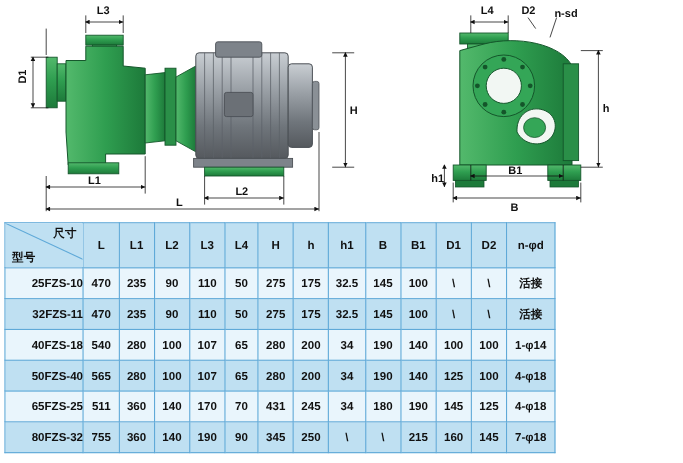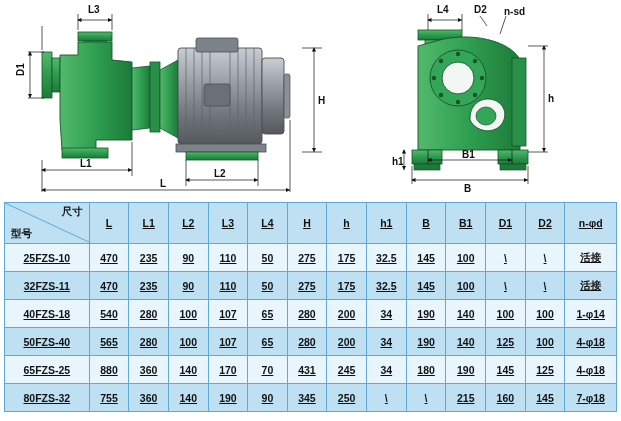--- a/index.html
+++ b/index.html
@@ -26,43 +26,42 @@
     width: 621px;
     height: 200px;
   }
   #drawing svg { display: block; }
 
   
   #spec-table {
     position: absolute;
     left: 4px;
     top: 202px;
-    width: 613px;
+    width: 501px;
     border-collapse: collapse;
     font-size: 10.5px;
     color: #111;
-    text-decoration: underline;
   }
   #spec-table td, #spec-table th {
     border: 1px solid #5fa9d8;
     text-align: center;
     vertical-align: middle;
     height: 27px;
     padding: 0;
     font-weight: bold;
     font-size: 10.5px;
     white-space: nowrap;
   }
   #spec-table thead td {
     background: #bfe0f2;
     height: 40px;
   }
   #spec-table tbody tr:nth-child(odd) td { background: #e9f5fc; }
   #spec-table tbody tr:nth-child(even) td { background: #bfe0f2; }
-  #spec-table tbody td:first-child { text-align: center; }
+  #spec-table tbody td:first-child { text-align: right; }
 
   .corner {
     position: relative;
     width: 86px;
     background: #bfe0f2;
   }
   .corner .diag {
     position: absolute;
     left: 0; top: 0;
     width: 100%; height: 100%;
@@ -347,21 +346,21 @@
         <td>200</td>
         <td>34</td>
         <td>190</td>
         <td>140</td>
         <td>125</td>
         <td>100</td>
         <td>4-φ18</td>
       </tr>
       <tr>
         <td>65FZS-25</td>
-        <td>880</td>
+        <td>511</td>
         <td>360</td>
         <td>140</td>
         <td>170</td>
         <td>70</td>
         <td>431</td>
         <td>245</td>
         <td>34</td>
         <td>180</td>
         <td>190</td>
         <td>145</td>

